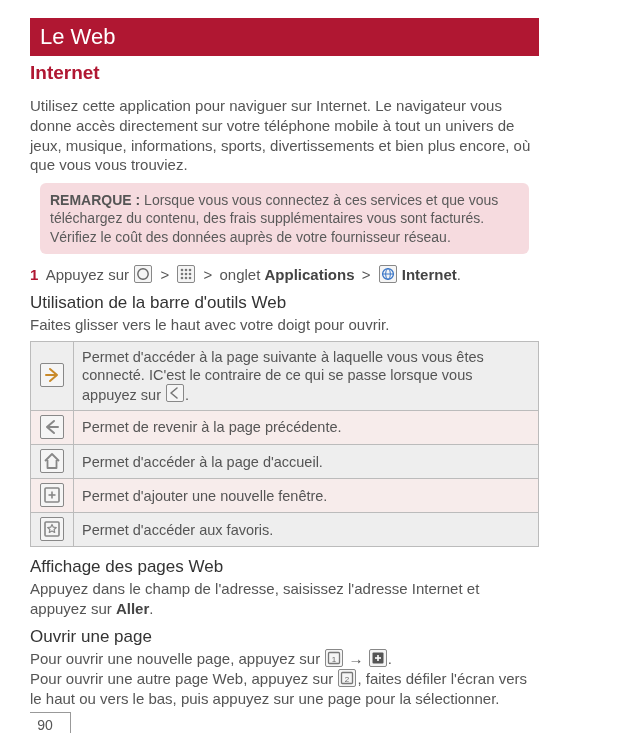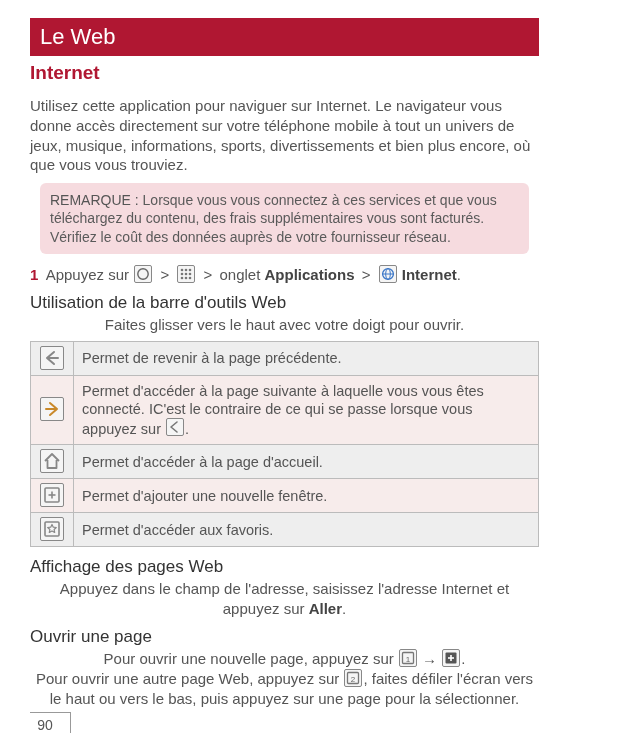--- a/index.html
+++ b/index.html
@@ -44,21 +44,21 @@
     background: #f6dbdf;
     border-radius: 6px;
     padding: 8px 10px;
     margin: 4px 10px 10px 10px;
     font-size: 14px;
     line-height: 1.3;
     color: #5a5a5a;
     font-stretch: condensed;
   }
   .remark-box .label {
-    font-weight: 400;
+    font-weight: 700;
     color: #555;
   }
   .step-line {
     font-size: 15px;
     line-height: 1.4;
     color: #555;
     margin: 0 0 8px 0;
     font-stretch: condensed;
   }
   .step-num {
@@ -72,21 +72,20 @@
     font-weight: 400;
     margin: 8px 0 2px 0;
     font-stretch: condensed;
   }
   .sub-text {
     font-size: 15px;
     line-height: 1.32;
     color: #555;
     margin: 0 0 6px 0;
     font-stretch: condensed;
-    text-align: center;
   }
   .bold { font-weight: 700; color: #444; }
 
   
   .tool-table {
     border-collapse: collapse;
     width: 100%;
     margin: 2px 0 10px 0;
   }
   .tool-table td {
@@ -186,36 +185,36 @@
   </p>
 
   <div class="sub-heading">Utilisation de la barre d'outils Web</div>
   <p class="sub-text">Faites glisser vers le haut avec votre doigt pour ouvrir.</p>
 
   <table class="tool-table">
     <tbody>
         <tr>
       <td class="icon-cell">
         <span class="ibox ibox-md"><svg viewBox="0 0 22 22">
-                <path d="M13 5 L6 11 L13 17 M6 11 H17" fill="none" stroke="#888" stroke-width="2" stroke-linejoin="round" stroke-linecap="round"></path>
-              </svg></span>
-      </td>
-      <td>Permet de revenir à la page précédente.</td>
-    </tr>
-    <tr>
-      <td class="icon-cell">
-        <span class="ibox ibox-md"><svg viewBox="0 0 22 22">
                 <path d="M9 5 L16 11 L9 17 M16 11 H5" fill="none" stroke="#c98a2a" stroke-width="2" stroke-linejoin="round" stroke-linecap="round"></path>
               </svg></span>
       </td>
       <td>
         <span>Permet d'accéder à la page suivante à laquelle vous vous êtes connecté. IC'est le contraire de ce qui se passe lorsque vous appuyez sur </span><span class="ibox" style="vertical-align:-2px"><svg viewBox="0 0 16 16">
                 <path d="M10 3 L4 8 L10 13" fill="none" stroke="#777" stroke-width="1.6" stroke-linejoin="round" stroke-linecap="round"></path>
               </svg></span><span>.</span>
       </td>
+    </tr>
+    <tr>
+      <td class="icon-cell">
+        <span class="ibox ibox-md"><svg viewBox="0 0 22 22">
+                <path d="M13 5 L6 11 L13 17 M6 11 H17" fill="none" stroke="#888" stroke-width="2" stroke-linejoin="round" stroke-linecap="round"></path>
+              </svg></span>
+      </td>
+      <td>Permet de revenir à la page précédente.</td>
     </tr>
     <tr>
       <td class="icon-cell">
         <span class="ibox ibox-md"><svg viewBox="0 0 22 22">
                 <path d="M4 11 L11 4 L18 11 M6.5 10 V18 H15.5 V10" fill="none" stroke="#888" stroke-width="1.8" stroke-linejoin="round"></path>
               </svg></span>
       </td>
       <td>Permet d'accéder à la page d'accueil.</td>
     </tr>
     <tr>

